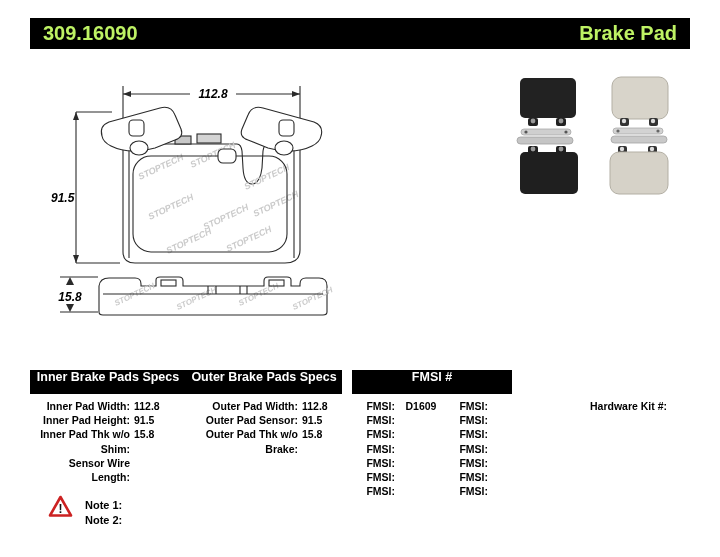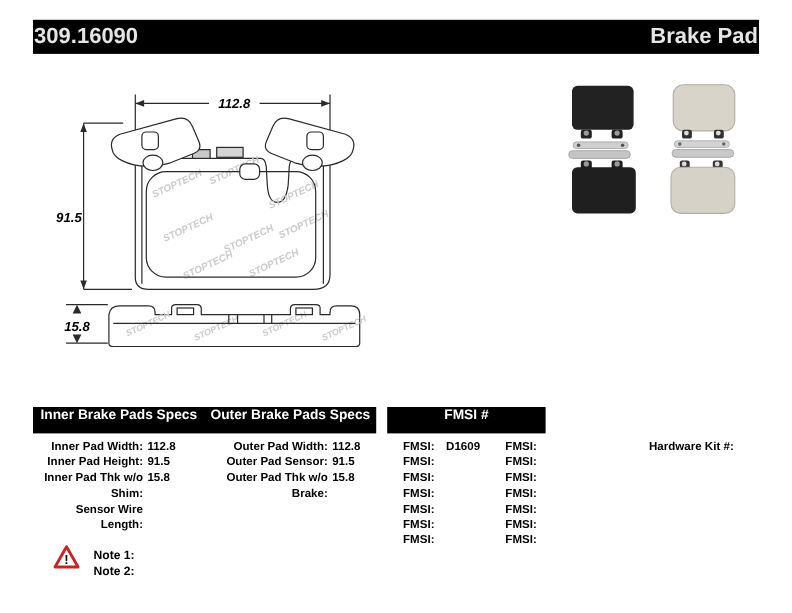--- a/index.html
+++ b/index.html
@@ -1,25 +1,25 @@
 <!DOCTYPE html>
 <html><head>
 <meta charset="utf-8">
 <style>
   html,body{margin:0;padding:0;background:#fff;}
   .page{position:relative;width:720px;height:557px;background:#fff;overflow:hidden;
         font-family:"Liberation Sans", sans-serif;color:#000;}
   .header-bar{position:absolute;left:30px;top:18px;width:660px;height:31px;background:#000;
-        color:#e5e5e5;display:flex;justify-content:space-between;align-items:center;
-        padding:0 1px;box-sizing:border-box;font-size:20px;font-weight:bold;}
+        color:#bef264;display:flex;justify-content:space-between;align-items:center;
+        padding:0 13px;box-sizing:border-box;font-size:20px;font-weight:bold;}
   .section-bar{position:absolute;top:370px;height:24px;background:#000;color:#fff;
         display:flex;align-items:flex-start;font-size:12.5px;font-weight:bold;}
   .bar-specs{left:30px;width:312px;}
   .bar-specs span{flex:1;text-align:center;}
-  .bar-fmsi{left:352px;width:144px;justify-content:center;}
+  .bar-fmsi{left:352px;width:160px;justify-content:center;}
   .bar-related{left:540px;width:150px;justify-content:center;}
   .spec-col{position:absolute;top:399px;font-size:10.5px;font-weight:bold;line-height:14.2px;}
   .spec-row{display:flex;}
   .col-inner{left:28px;width:142px;}
   .col-outer{left:182px;width:156px;}
   .col-inner .lbl,.col-outer .lbl{flex:1;text-align:right;}
   .col-inner .val,.col-outer .val{width:36px;text-align:left;padding-left:4px;}
   .col-fmsi-l{left:355px;width:92px;}
   .col-fmsi-r{left:448px;width:92px;}
   .col-fmsi-l .lbl,.col-fmsi-r .lbl{width:40px;text-align:right;}

